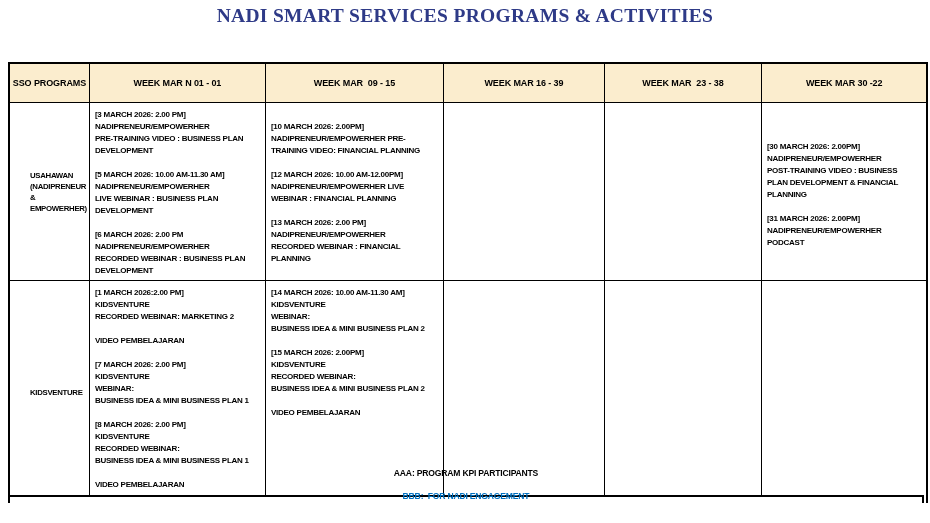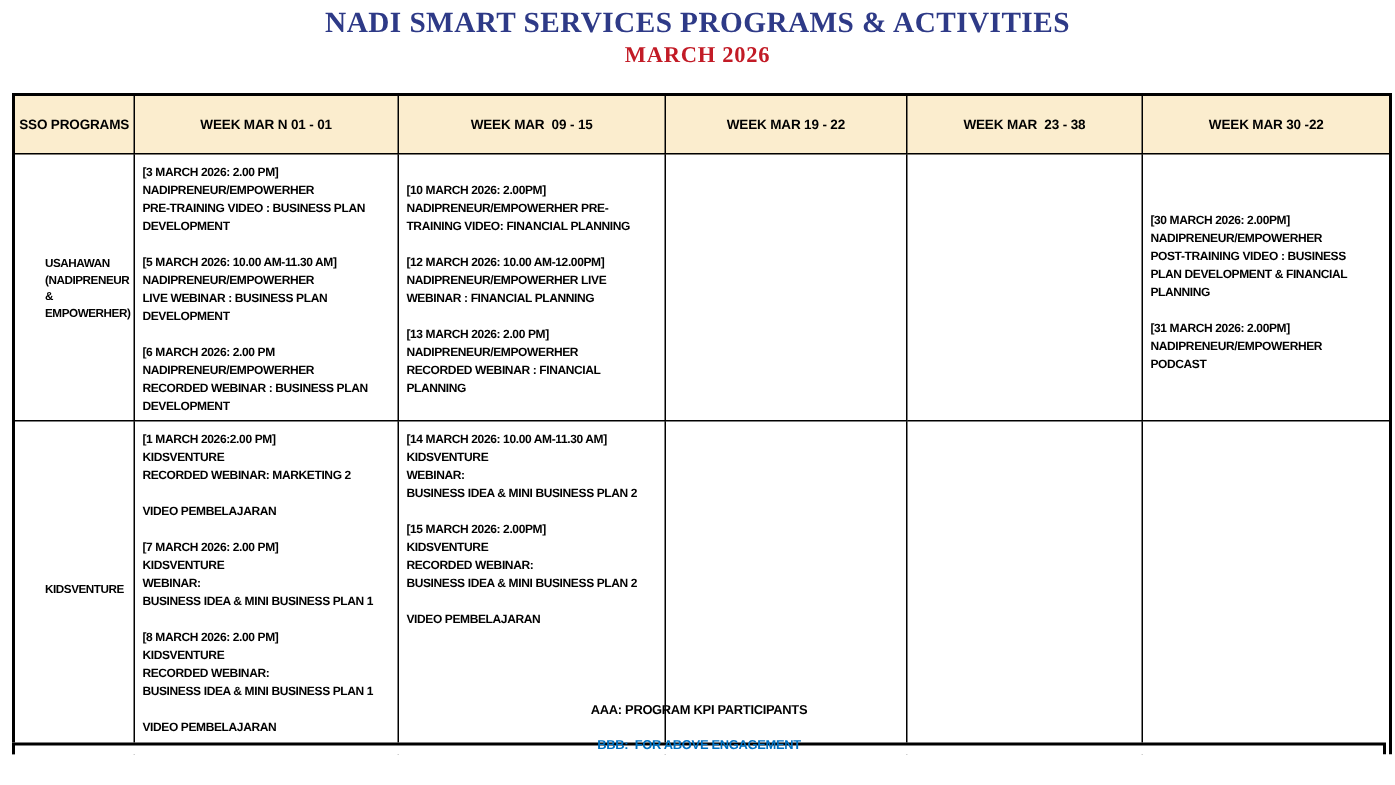--- a/index.html
+++ b/index.html
@@ -95,37 +95,36 @@
     white-space: pre;
     flex-direction: column;
   }
 </style>
 </head>
 <body>
 
 <div class="page">
 
   <div class="doc-title">NADI SMART SERVICES PROGRAMS &amp; ACTIVITIES</div>
-  <div class="doc-subtitle">MARCH 2026</div>
 
   <table class="sched">
     <colgroup>
       <col style="width:79px">
       <col style="width:176px">
       <col style="width:178px">
       <col style="width:161px">
       <col style="width:157px">
       <col style="width:166px">
     </colgroup>
     <thead>
       <tr>
         <th>SSO PROGRAMS</th>
         <th>WEEK MAR N 01 - 01</th>
         <th>WEEK MAR  09 - 15</th>
-        <th>WEEK MAR 19 - 22</th>
+        <th>WEEK MAR 16 - 39</th>
         <th>WEEK MAR  23 - 38</th>
         <th>WEEK MAR 30 -22</th>
       </tr>
     </thead>
     <tbody>
       <tr class="r1">
         <td class="program">USAHAWAN
 (NADIPRENEUR &amp;
 EMPOWERHER)</td>
         <td class="cell">[3 MARCH 2026: 2.00 PM]
@@ -198,18 +197,18 @@
 VIDEO PEMBELAJARAN</td>
         <td class="cell"></td>
         <td class="cell"></td>
         <td class="cell"></td>
       </tr>
     </tbody>
   </table>
 
   <div class="legend">
     <span class="legend-item" style="color: rgb(0, 0, 0);">AAA: PROGRAM KPI PARTICIPANTS</span>
-    <span class="legend-item" style="color: rgb(0, 112, 192);">BBB:  FOR ABOVE ENGAGEMENT</span>
+    <span class="legend-item" style="color: rgb(0, 112, 192);">BBB:  FOR NADI ENGAGEMENT</span>
     <span class="legend-item" style="color: rgb(112, 48, 160);">CCC:  BOTH  A &amp; B</span>
     <span class="legend-item" style="color: rgb(83, 129, 53); padding-left: 28px;">DDD: NATIONAL &amp; ABOVE PROGRAM</span>
   </div>
 
 </div>
 
 </body></html>

